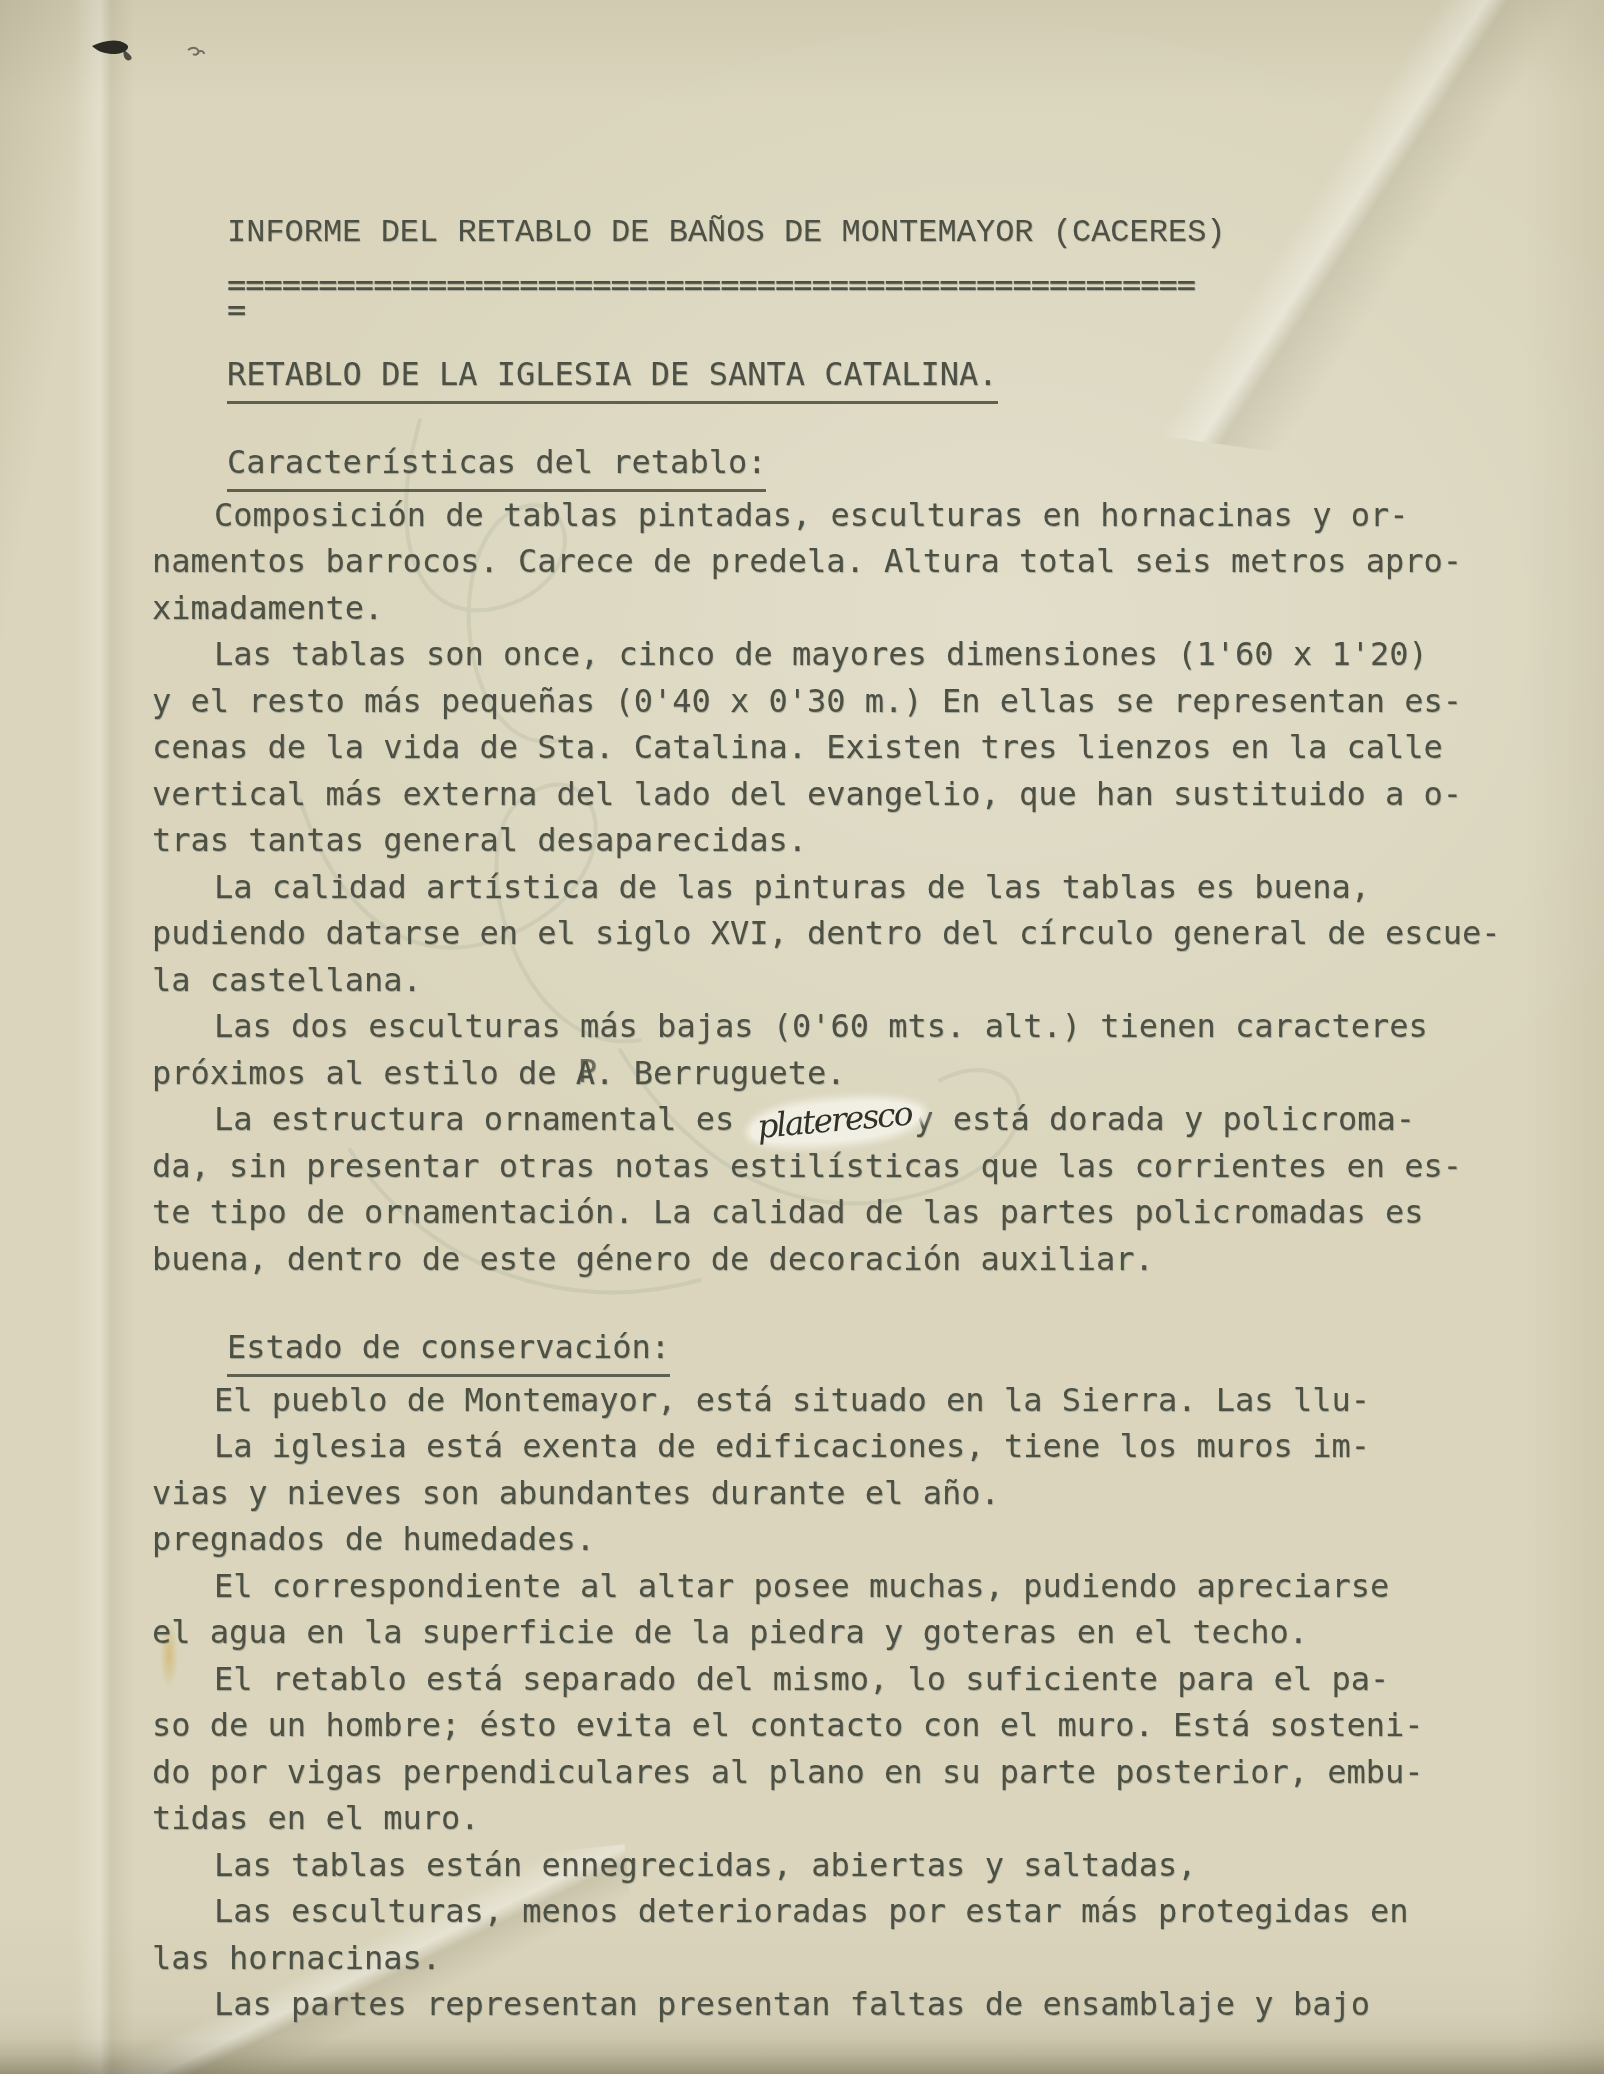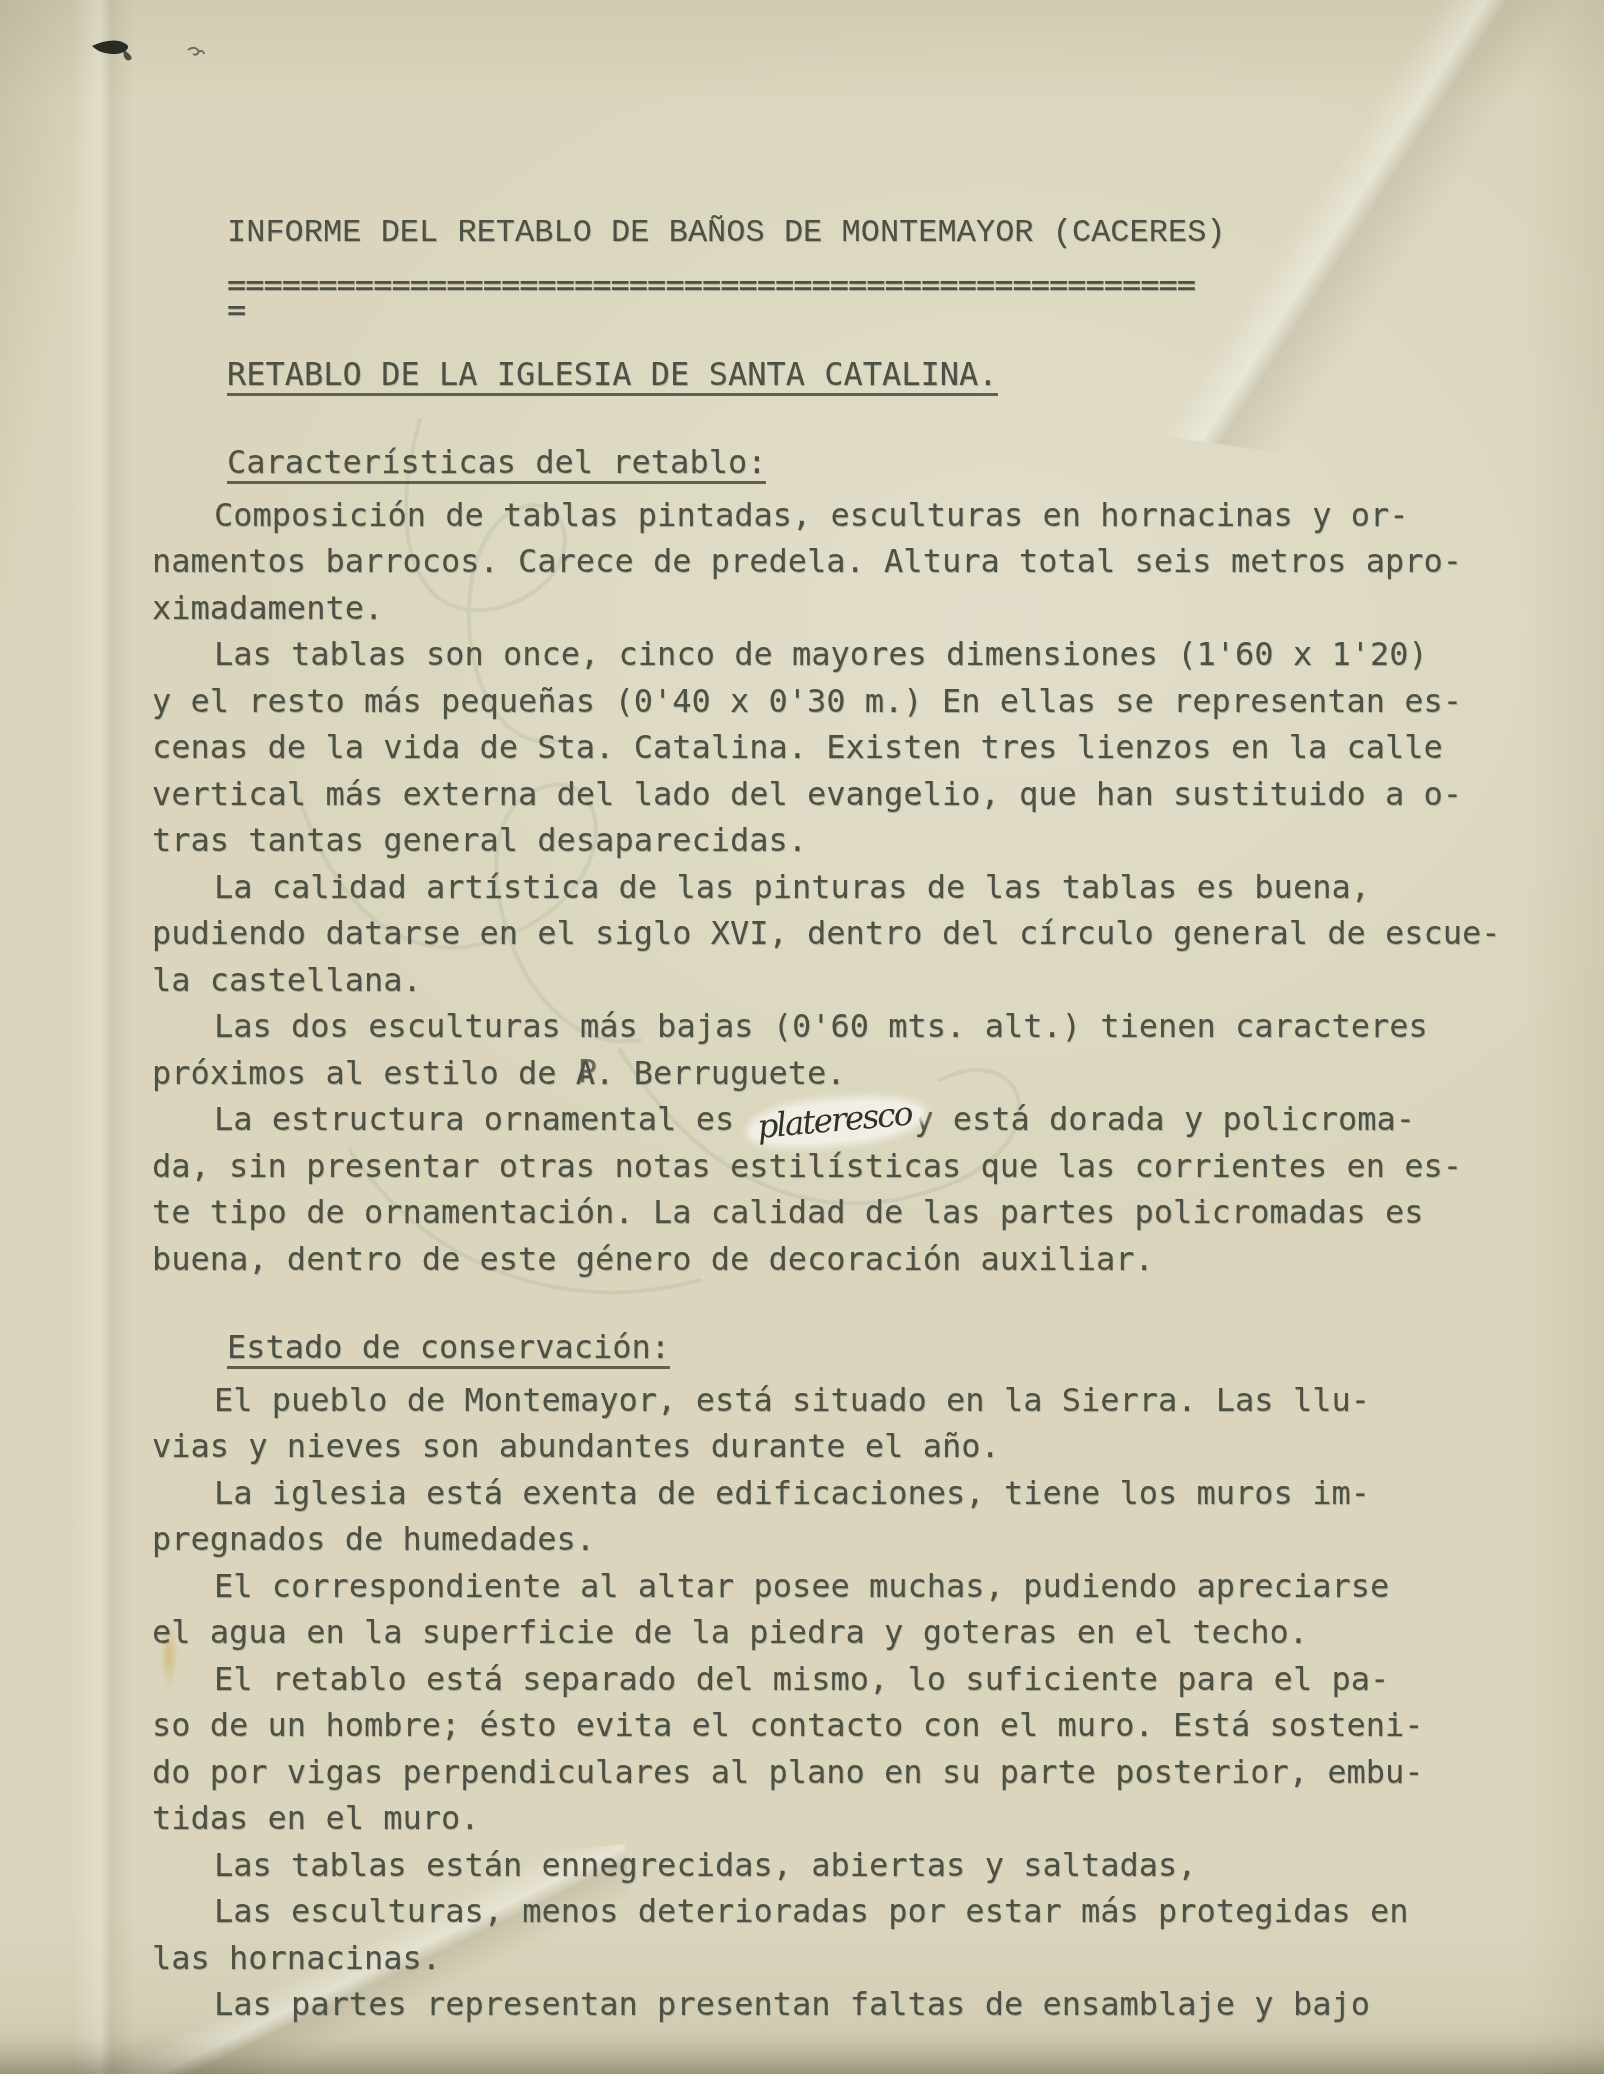--- a/index.html
+++ b/index.html
@@ -47,21 +47,21 @@
   .typed{
     position:absolute;inset:0;
     padding:210px 80px 0 152px;
     color:#4d5145;
     font-size:32px;line-height:46.5px;
     text-shadow:0.6px 0.6px 0.7px rgba(77,81,69,0.35);
   }
   .title{margin-left:75px;white-space:pre;font-family:Liberation Mono, monospace;}
   .divider{margin:16px 0 0 75px;line-height:25px;white-space:pre;letter-spacing:-1px;}
   .subtitle{margin:28px 0 0 75px;white-space:pre;}
-  .underl{border-bottom:3px solid rgba(62,66,52,0.8);padding-bottom:0;margin-top:46px;}
+  .underl{border-bottom:3px solid rgba(62,66,52,0.8);padding-bottom:8px;margin-top:46px;}
   .heading{margin:42px 0 6px 75px;white-space:pre;}
   .line{white-space:pre;}
   .line.indent{padding-left:62px;}
 
   .over{position:relative;display:inline-block;}
   .over::before{
     content:attr(data-under);
     position:absolute;left:2px;top:-2px;opacity:0.8;
   }
   .hand{
@@ -121,22 +121,22 @@
         <div class="line"><span>pudiendo datarse en el siglo XVI, dentro del círculo general de escue-</span></div>
         <div class="line"><span>la castellana.</span></div>
         <div class="line indent"><span>Las dos esculturas más bajas (0'60 mts. alt.) tienen caracteres</span></div>
         <div class="line"><span>próximos al estilo de </span><span class="over" data-under="P">A</span><span>. Berruguete.</span></div>
         <div class="line indent"><span>La estructura ornamental es </span><span class="hand">plateresco</span><span>y está dorada y policroma-</span></div>
         <div class="line"><span>da, sin presentar otras notas estilísticas que las corrientes en es-</span></div>
         <div class="line"><span>te tipo de ornamentación. La calidad de las partes policromadas es</span></div>
         <div class="line"><span>buena, dentro de este género de decoración auxiliar.</span></div>
         <div class="heading"><span class="underl">Estado de conservación:</span></div>
         <div class="line indent"><span>El pueblo de Montemayor, está situado en la Sierra. Las llu-</span></div>
+        <div class="line indent"><span>La iglesia está exenta de edificaciones, tiene los muros im-</span></div>
         <div class="line"><span>vias y nieves son abundantes durante el año.</span></div>
-        <div class="line indent"><span>La iglesia está exenta de edificaciones, tiene los muros im-</span></div>
         <div class="line"><span>pregnados de humedades.</span></div>
         <div class="line indent"><span>El correspondiente al altar posee muchas, pudiendo apreciarse</span></div>
         <div class="line"><span>el agua en la superficie de la piedra y goteras en el techo.</span></div>
         <div class="line indent"><span>El retablo está separado del mismo, lo suficiente para el pa-</span></div>
         <div class="line"><span>so de un hombre; ésto evita el contacto con el muro. Está sosteni-</span></div>
         <div class="line"><span>do por vigas perpendiculares al plano en su parte posterior, embu-</span></div>
         <div class="line"><span>tidas en el muro.</span></div>
         <div class="line indent"><span>Las tablas están ennegrecidas, abiertas y saltadas,</span></div>
         <div class="line indent"><span>Las esculturas, menos deterioradas por estar más protegidas en</span></div>
         <div class="line"><span>las hornacinas.</span></div>

